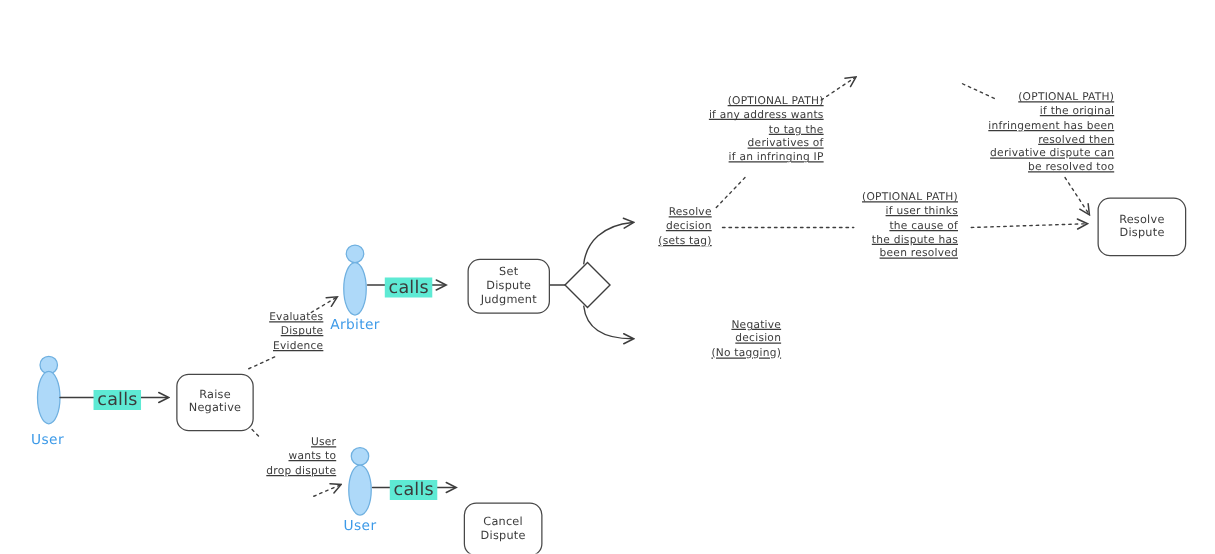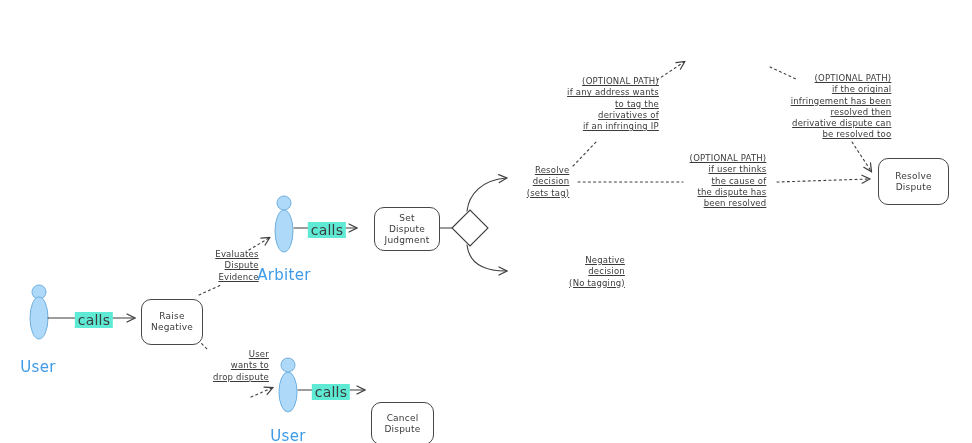--- a/index.html
+++ b/index.html
@@ -19,23 +19,22 @@
   }
   .note{
     position:absolute;transform:translateX(-50%);text-align:right;
     white-space:pre-line;font-size:8.5px;line-height:11.3px;letter-spacing:.2px;text-decoration:underline;
   }
   .edge-label{
     position:absolute;transform:translateX(-50%);font-size:14px;letter-spacing:.2px;
     background:#5eead4;padding:0 3px;text-align:right;
   }
   .actor-label{
-    position:absolute;transform:translateX(-50%);font-size:15px;letter-spacing:.3px;
+    position:absolute;transform:translateX(-50%);font-size:11px;letter-spacing:.3px;
     color:var(--actor-label,#3d9ae8);
-    margin-top:13px;
   }
 </style>
 </head>
 <body>
 
 <div class="canvas">
 
   <svg class="layer" width="972" height="443" viewBox="0 0 972 443">
     <defs>
       <marker id="mArrow" markerWidth="10" markerHeight="10" viewBox="0 0 10 10" refX="8" refY="5" orient="auto" markerUnits="userSpaceOnUse">

